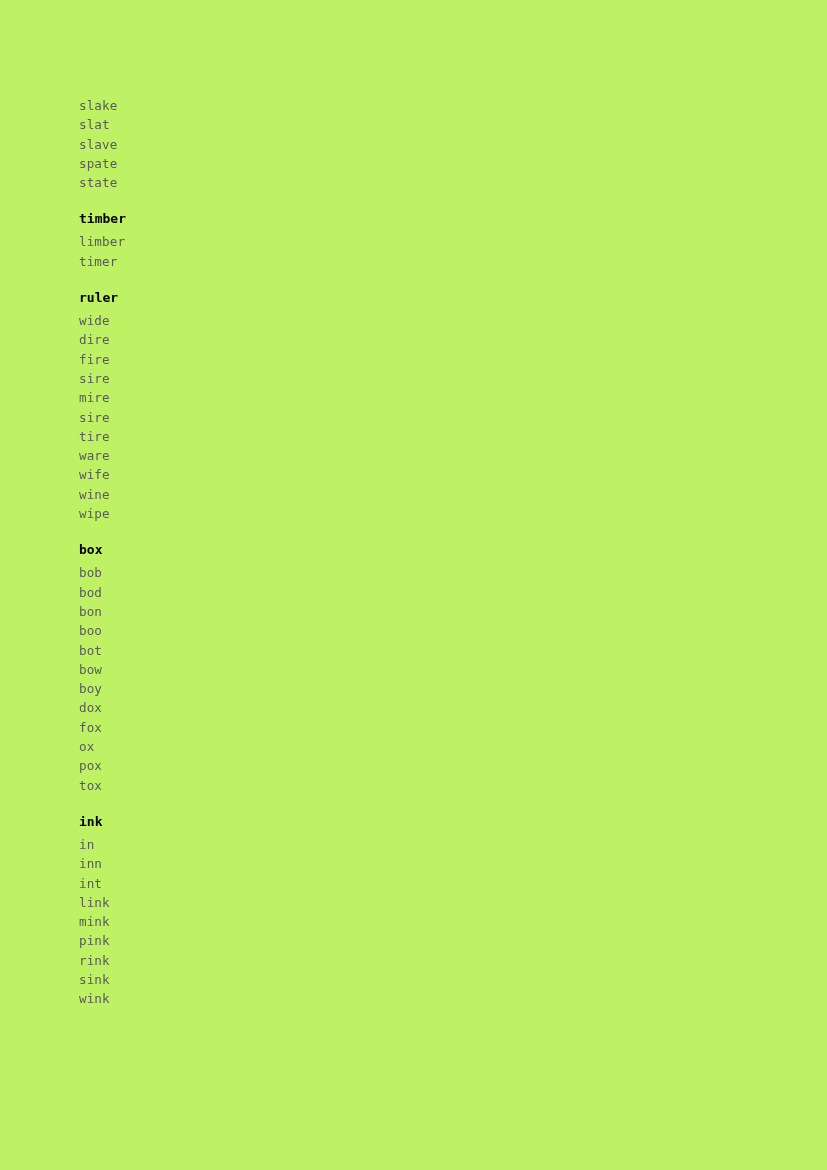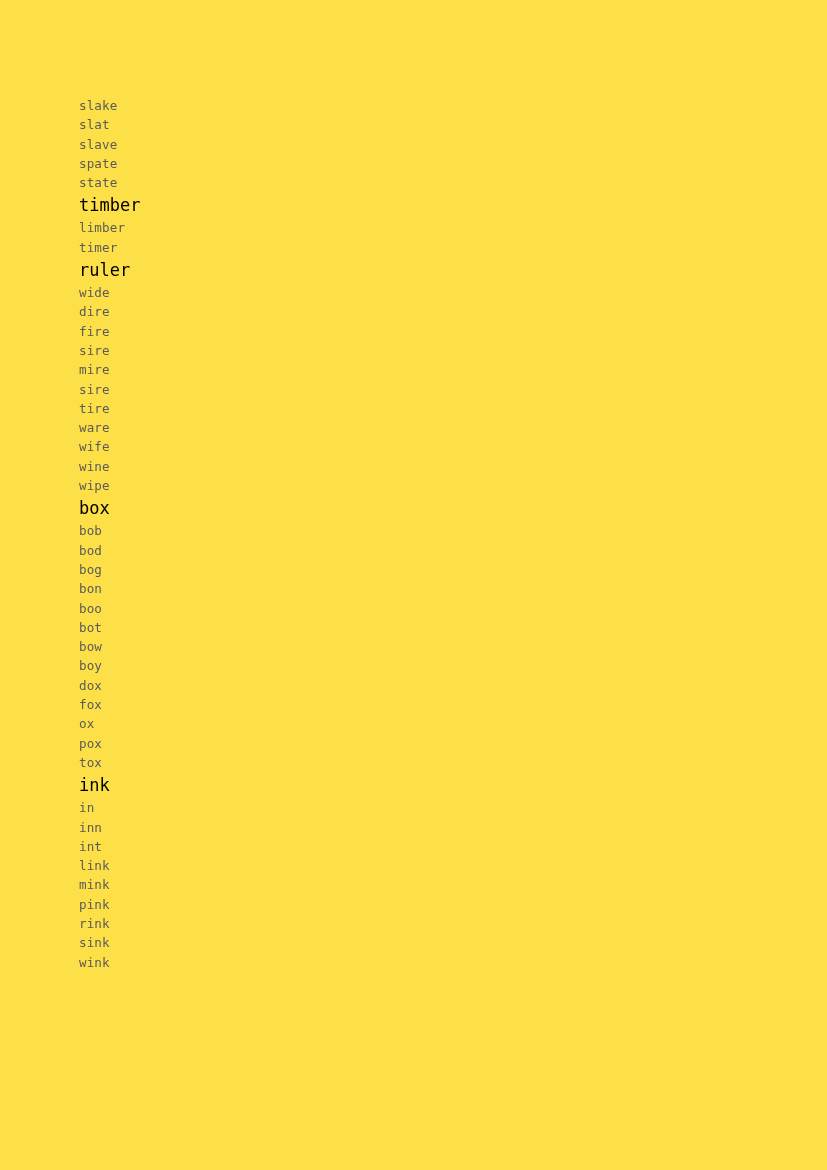--- a/index.html
+++ b/index.html
@@ -9,21 +9,21 @@
     background: #ffffff;
   }
   body {
     font-family: "DejaVu Sans Mono", "Liberation Mono", monospace;
     -webkit-font-smoothing: antialiased;
   }
   #page {
     position: relative;
     width: 827px;
     height: 1170px;
-    background: #fde047;
+    background: #bef264;
     overflow: hidden;
     box-sizing: border-box;
   }
   #word-list {
     position: absolute;
     left: 79px;
     top: 96px;
     width: 600px;
   }
   .entry {
@@ -36,26 +36,26 @@
   
   .entry.sub {
     font-size: 12.6px;
     line-height: 19.3px;
     font-weight: normal;
     color: #5a5a5a;
     letter-spacing: 0.1px;
   }
   
   .entry.head {
-    font-size: 17px;
+    font-size: 13px;
     line-height: 24px;
-    font-weight: normal;
+    font-weight: bold;
     color: #000000;
     letter-spacing: 0px;
-    margin-top: 1px;
+    margin-top: 15px;
     margin-bottom: 1px;
   }
 </style>
 </head>
 <body>
 
 <div id="page">
   <div id="word-list">
       <div class="entry sub">slake</div>
       <div class="entry sub">slat</div>
@@ -73,21 +73,20 @@
       <div class="entry sub">mire</div>
       <div class="entry sub">sire</div>
       <div class="entry sub">tire</div>
       <div class="entry sub">ware</div>
       <div class="entry sub">wife</div>
       <div class="entry sub">wine</div>
       <div class="entry sub">wipe</div>
       <div class="entry head">box</div>
       <div class="entry sub">bob</div>
       <div class="entry sub">bod</div>
-      <div class="entry sub">bog</div>
       <div class="entry sub">bon</div>
       <div class="entry sub">boo</div>
       <div class="entry sub">bot</div>
       <div class="entry sub">bow</div>
       <div class="entry sub">boy</div>
       <div class="entry sub">dox</div>
       <div class="entry sub">fox</div>
       <div class="entry sub">ox</div>
       <div class="entry sub">pox</div>
       <div class="entry sub">tox</div>

